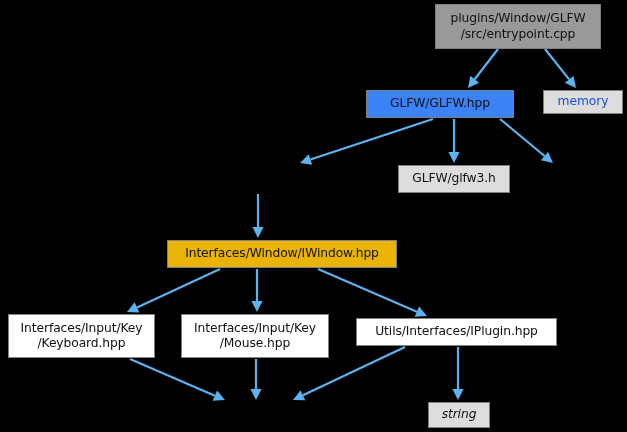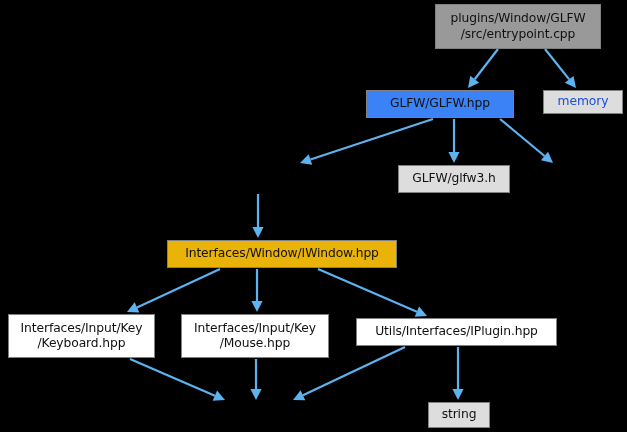--- a/index.html
+++ b/index.html
@@ -64,14 +64,14 @@
 /src/entrypoint.cpp</div>
     <div class="node n-local" style="left: 366px; top: 90px; width: 148px; height: 28px; background: #3b82f6; border-color: rgb(128, 128, 128); color: rgb(17, 17, 17);">GLFW/GLFW.hpp</div>
     <div class="node n-system" style="left: 543px; top: 90px; width: 80px; height: 24px; background: rgb(221, 221, 221); border-color: rgb(128, 128, 128); color: #1d4ed8;">memory</div>
     <div class="node n-system" style="left: 398px; top: 165px; width: 112px; height: 28px; background: rgb(221, 221, 221); border-color: rgb(128, 128, 128); color: rgb(17, 17, 17); text-align: right;">GLFW/glfw3.h</div>
     <div class="node n-local" style="left: 145px; top: 240px; width: 230px; height: 28px; background: #eab308; border-color: rgb(128, 128, 128); color: rgb(17, 17, 17); margin-left: 22px;">Interfaces/Window/IWindow.hpp</div>
     <div class="node n-local" style="left: 8px; top: 314px; width: 147px; height: 44px; background: rgb(255, 255, 255); border-color: rgb(128, 128, 128); color: rgb(17, 17, 17);">Interfaces/Input/Key
 /Keyboard.hpp</div>
     <div class="node n-local" style="left: 181px; top: 314px; width: 148px; height: 44px; background: rgb(255, 255, 255); border-color: rgb(128, 128, 128); color: rgb(17, 17, 17);">Interfaces/Input/Key
 /Mouse.hpp</div>
     <div class="node n-local" style="left: 356px; top: 318px; width: 201px; height: 28px; background: rgb(255, 255, 255); border-color: rgb(128, 128, 128); color: rgb(17, 17, 17);">Utils/Interfaces/IPlugin.hpp</div>
-    <div class="node n-system" style="left: 428px; top: 402px; width: 62px; height: 26px; background: rgb(221, 221, 221); border-color: rgb(128, 128, 128); color: rgb(17, 17, 17);">string</div>
+    <div class="node n-system" style="left: 428px; top: 402px; width: 62px; height: 26px; background: rgb(221, 221, 221); border-color: rgb(128, 128, 128); color: rgb(17, 17, 17); font-style: italic;">string</div>
   </div>
 
 </body></html>

